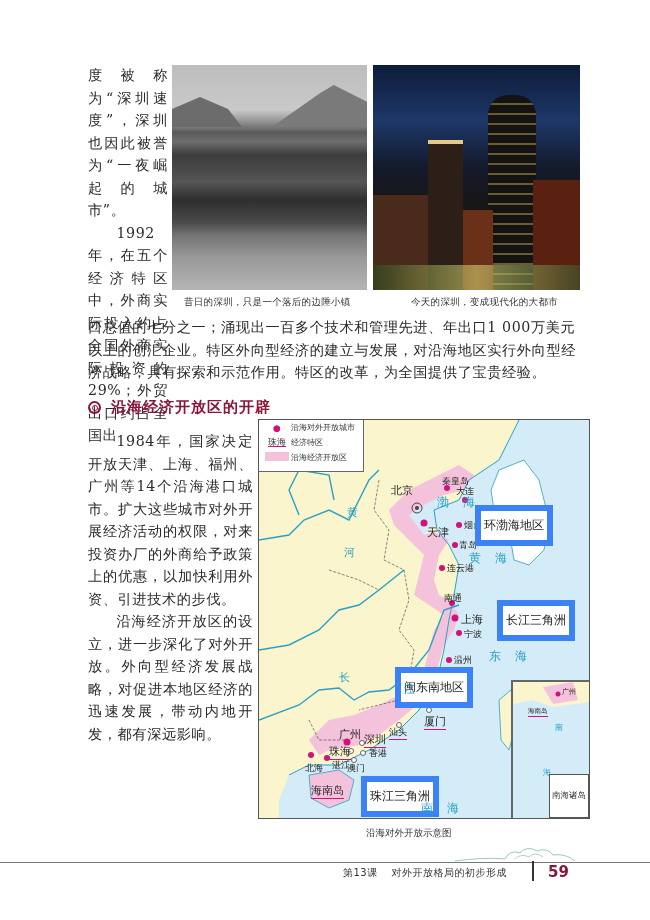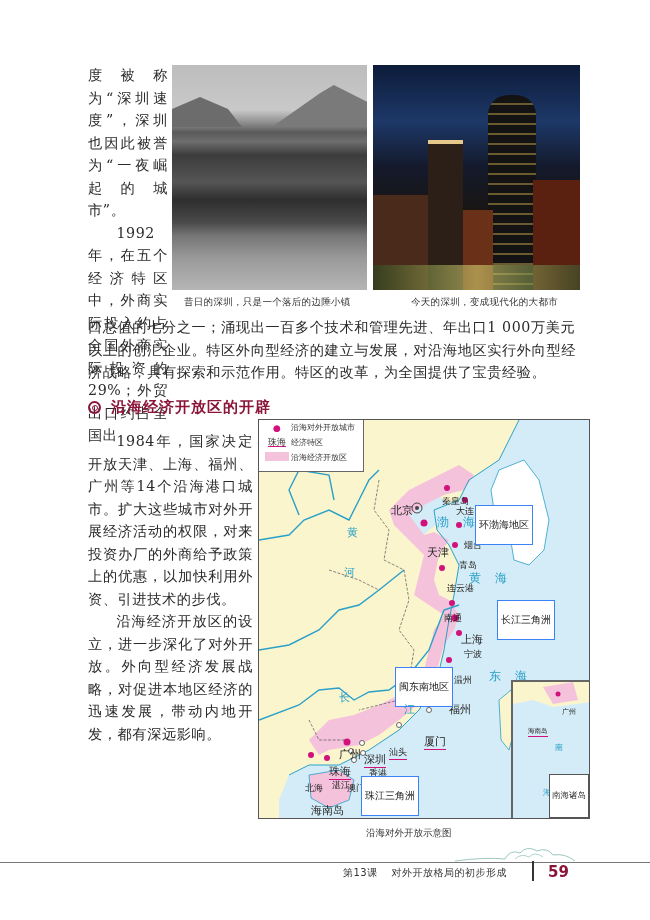--- a/index.html
+++ b/index.html
@@ -26,26 +26,26 @@
   .section-head .ring::after { content:""; position:absolute; left:2px; top:2px; width:4px; height:4px; border:1px solid #8b1538; border-radius:50%; }
   .col-mid { position:absolute; left:88px; top:430px; width:165px; }
   .col-mid p { text-align:justify; }
   .map { position:absolute; left:258px; top:419px; width:332px; height:400px; background:#fbf5cd;
          border:1.5px solid #555; overflow:hidden; }
   .map svg { position:absolute; left:0; top:0; }
   .legend { position:absolute; left:0; top:0; width:105px; height:52px; background:#fff; border:1px solid #666; border-left:none; border-top:none;
             font-family:"DejaVu Sans","Liberation Sans",sans-serif; font-size:8px; color:#333; }
   .legend .row { display:flex; align-items:center; height:15px; padding-left:4px; }
   .legend .sym { width:28px; text-align:center; font-size:9px; }
-  .map-label { position:absolute; font-family:"DejaVu Sans","Liberation Sans",sans-serif; font-size:9px; color:#222; white-space:nowrap;margin-top:20px; }
+  .map-label { position:absolute; font-family:"DejaVu Sans","Liberation Sans",sans-serif; font-size:9px; color:#222; white-space:nowrap; }
   .map-label.big { font-size:11px; }
   .map-label.sea { color:#2aa0c8; font-size:12px; font-family:"DejaVu Serif","Liberation Serif",serif; letter-spacing:14px; }
   .map-label.river { color:#2aa0c8; font-size:11px; font-family:"DejaVu Serif","Liberation Serif",serif; }
   .map-label.u { border-bottom:1.5px solid #d0127a; }
-  .callout { position:absolute; font-family:"DejaVu Sans","Liberation Sans",sans-serif; font-size:10px; background:#fff; border:1px solid #3b82f6; padding:12px 3px; color:#222; white-space:nowrap; }
+  .callout { position:absolute; font-family:"DejaVu Sans","Liberation Sans",sans-serif; font-size:12px; background:#fff; border:6px solid #3b82f6; padding:6px 3px; color:#222; white-space:nowrap; }
   .inset { position:absolute; right:0; bottom:0; width:78px; height:138px; border-left:2px solid #666; border-top:2px solid #666; background:#d4ecf7; overflow:hidden; }
   .inset-label { position:absolute; right:0; bottom:0; font-family:"DejaVu Sans","Liberation Sans",sans-serif; font-size:8.5px; background:#fff; border:1px solid #555; padding:15px 2px; }
   .map-caption { position:absolute; left:366px; top:827px; font-size:9.5px; color:#333; }
   .footer-line { position:absolute; left:0; top:862px; width:650px; height:1px; background:#777; }
   .footer-cloud { position:absolute; left:455px; top:845px; width:120px; height:18px; }
   .footer-text { position:absolute; left:343px; top:866px; font-family:"DejaVu Sans","Liberation Sans",sans-serif; font-size:10px; color:#333; letter-spacing:0.5px; }
   .footer-text .lesson { margin-right:10px; }
   .footer-bar { position:absolute; left:532px; top:861px; width:2px; height:20px; background:#333; }
   .page-num { position:absolute; left:548px; top:863px; font-family:"DejaVu Sans","Liberation Sans",sans-serif; font-weight:bold; font-size:15px; color:#8b1538; }
 </style>

